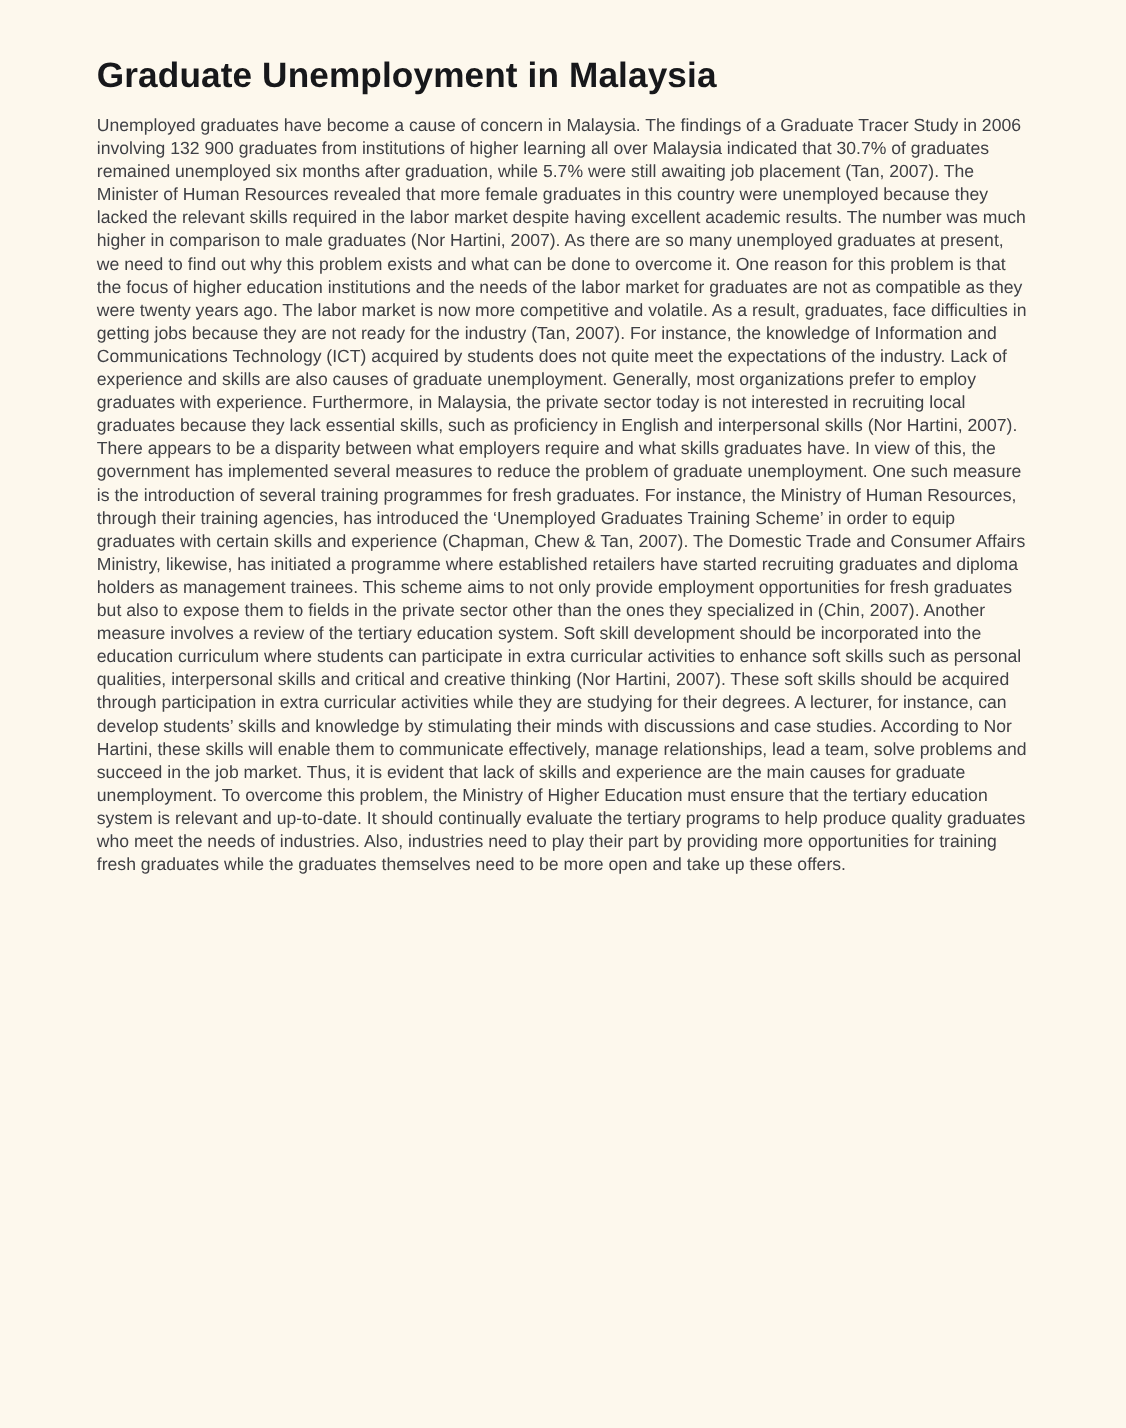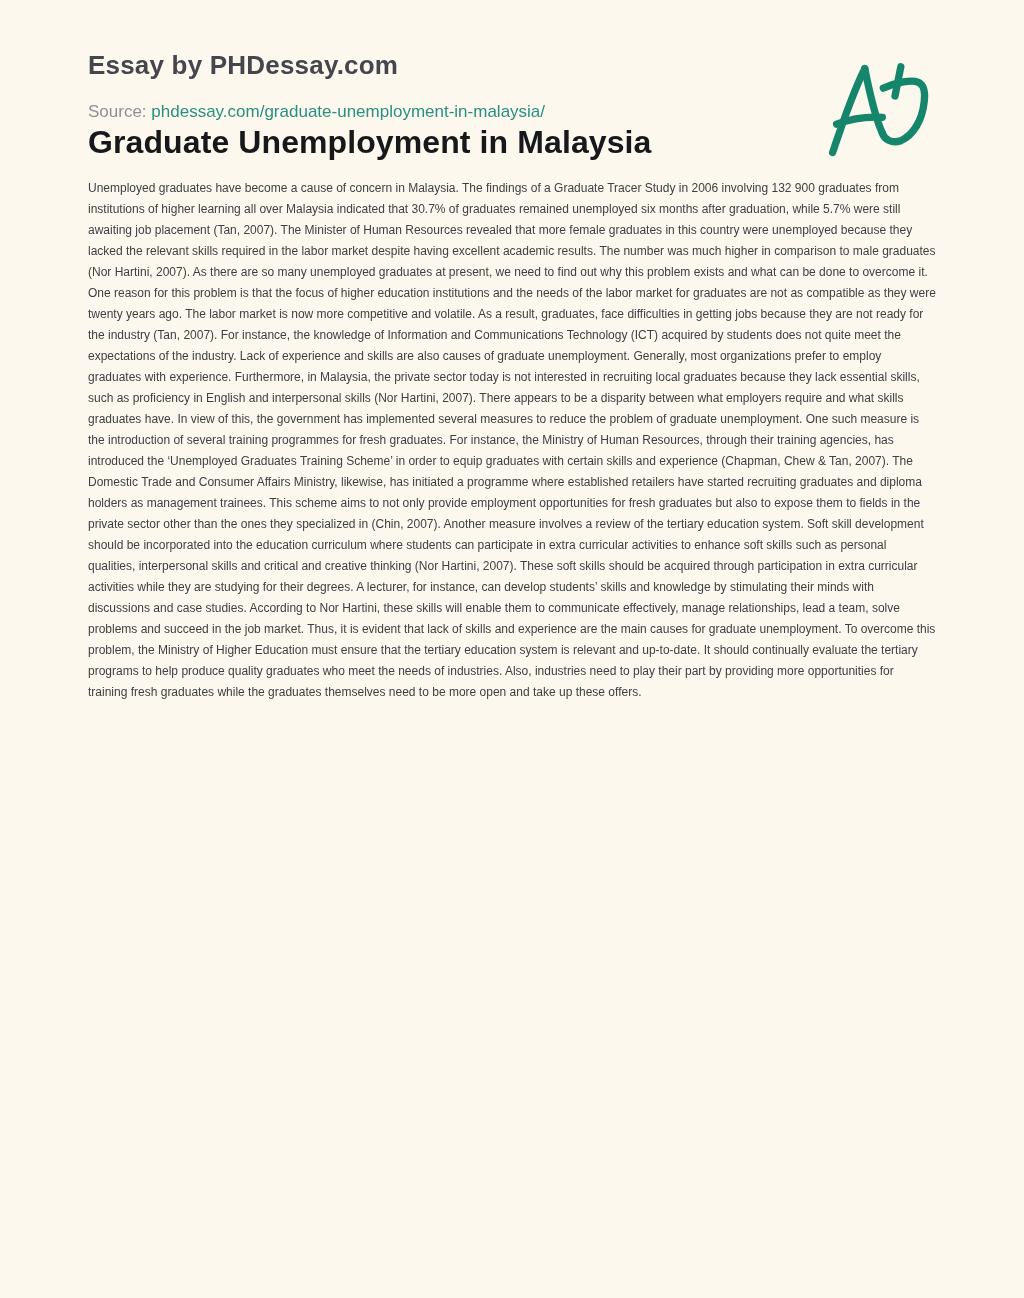--- a/index.html
+++ b/index.html
@@ -46,56 +46,31 @@
   .doc-title {
     font-size: 32px;
     line-height: 38px;
     font-weight: 700;
     color: #17181b;
     letter-spacing: 0.1px;
   }
   .essay-body {
     margin-top: 17px;
     width: 848px;
-    font-size: 12px;
+    font-size: 16px;
     line-height: 21px;
     color: #3f4045;
     text-align: left;
   }
 </style>
 </head>
 <body>
 
 <div class="page">
 
-  <header>
-    <h1 class="brand-title">Essay by PHDessay.com</h1>
-
-    <p class="source-line">
-      <span>Source:</span>
-      <a href="#" class="source-link">phdessay.com/graduate-unemployment-in-malaysia/</a>
-    </p>
-
-    <div class="logo">
-      <svg viewBox="0 0 115 115" xmlns="http://www.w3.org/2000/svg" aria-hidden="true">
-        <g fill="none" stroke="#15866c" stroke-width="7.5" stroke-linecap="round">
-
-          <path d="M 13,99 C 24,66 37,31 46,13"></path>
-
-          <path d="M 46,13 C 51,38 58,66 64,79"></path>
-
-          <path d="M 17,70 C 33,64 49,62 64,63"></path>
-
-          <path d="M 83,11 C 81,21 79,31 77,41"></path>
-
-          <path d="M 65,33 C 79,27 94,24 101,27 C 107,30 108,39 107,47 C 105,66 96,81 83,87 C 74,90 66,86 64,79"></path>
-        </g>
-      </svg>
-    </div>
-  </header>
 
   <main>
     <h2 class="doc-title">Graduate Unemployment in Malaysia</h2>
 
     <p class="essay-body">Unemployed graduates have become a cause of concern in Malaysia. The findings of a Graduate Tracer Study in 2006 involving 132 900 graduates from institutions of higher learning all over Malaysia indicated that 30.7% of graduates remained unemployed six months after graduation, while 5.7% were still awaiting job placement (Tan, 2007). The Minister of Human Resources revealed that more female graduates in this country were unemployed because they lacked the relevant skills required in the labor market despite having excellent academic results. The number was much higher in comparison to male graduates (Nor Hartini, 2007). As there are so many unemployed graduates at present, we need to find out why this problem exists and what can be done to overcome it. One reason for this problem is that the focus of higher education institutions and the needs of the labor market for graduates are not as compatible as they were twenty years ago. The labor market is now more competitive and volatile. As a result, graduates, face difficulties in getting jobs because they are not ready for the industry (Tan, 2007). For instance, the knowledge of Information and Communications Technology (ICT) acquired by students does not quite meet the expectations of the industry. Lack of experience and skills are also causes of graduate unemployment. Generally, most organizations prefer to employ graduates with experience. Furthermore, in Malaysia, the private sector today is not interested in recruiting local graduates because they lack essential skills, such as proficiency in English and interpersonal skills (Nor Hartini, 2007). There appears to be a disparity between what employers require and what skills graduates have. In view of this, the government has implemented several measures to reduce the problem of graduate unemployment. One such measure is the introduction of several training programmes for fresh graduates. For instance, the Ministry of Human Resources, through their training agencies, has introduced the ‘Unemployed Graduates Training Scheme’ in order to equip graduates with certain skills and experience (Chapman, Chew &amp; Tan, 2007). The Domestic Trade and Consumer Affairs Ministry, likewise, has initiated a programme where established retailers have started recruiting graduates and diploma holders as management trainees. This scheme aims to not only provide employment opportunities for fresh graduates but also to expose them to fields in the private sector other than the ones they specialized in (Chin, 2007). Another measure involves a review of the tertiary education system. Soft skill development should be incorporated into the education curriculum where students can participate in extra curricular activities to enhance soft skills such as personal qualities, interpersonal skills and critical and creative thinking (Nor Hartini, 2007). These soft skills should be acquired through participation in extra curricular activities while they are studying for their degrees. A lecturer, for instance, can develop students’ skills and knowledge by stimulating their minds with discussions and case studies. According to Nor Hartini, these skills will enable them to communicate effectively, manage relationships, lead a team, solve problems and succeed in the job market. Thus, it is evident that lack of skills and experience are the main causes for graduate unemployment. To overcome this problem, the Ministry of Higher Education must ensure that the tertiary education system is relevant and up-to-date. It should continually evaluate the tertiary programs to help produce quality graduates who meet the needs of industries. Also, industries need to play their part by providing more opportunities for training fresh graduates while the graduates themselves need to be more open and take up these offers.</p>
   </main>
 
 </div>
 
 </body></html>

